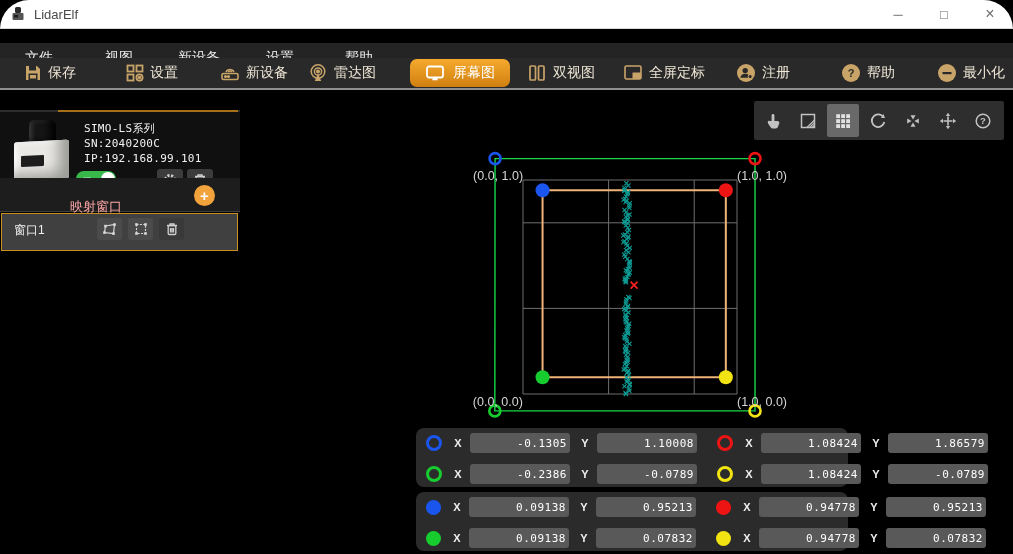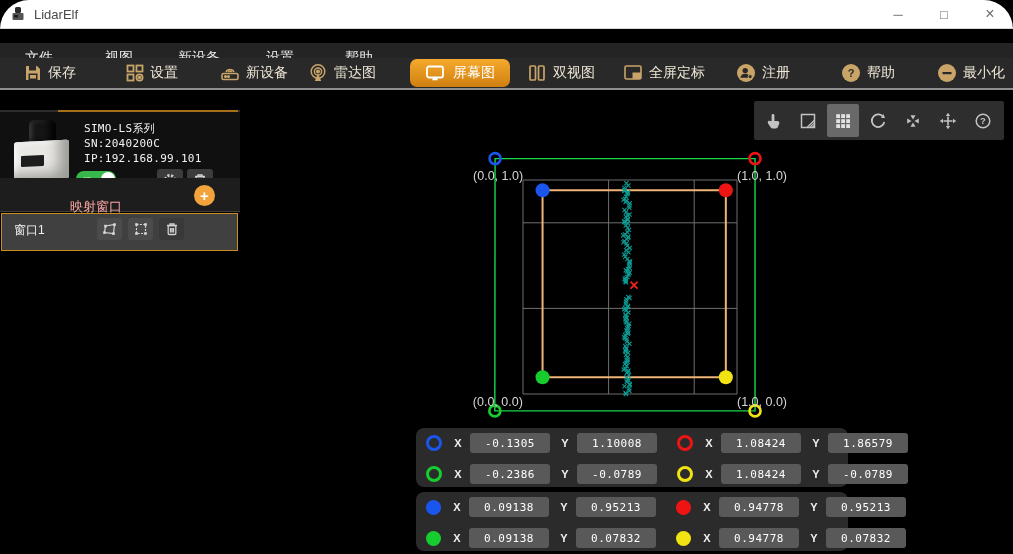--- a/index.html
+++ b/index.html
@@ -77,23 +77,23 @@
   .p1{left:176px;top:338px;}
   .p2{left:176px;top:402px;}
   .coord-row{display:flex;align-items:center;height:20px;margin-bottom:11px;}
   .coord-half{display:flex;align-items:center;}
   .h1{margin-left:10px;}
   .h2{margin-left:20px;}
   .marker{width:13px;height:13px;border-radius:50%;box-sizing:border-box;flex:0 0 auto;}
   .marker.ring{width:16px;height:16px;border:3.5px solid;}
   .marker.dot{width:15px;height:15px;}
   .xy{color:#f0f0f0;font-size:11px;font-weight:bold;margin:0 8px 0 12px;width:8px;text-align:center;}
-  .vbox{width:80px;height:20px;background:#595959;border-radius:3px;color:#fff;font-size:11px;
+  .vbox{width:56px;height:20px;background:#595959;border-radius:3px;color:#fff;font-size:11px;
         display:flex;align-items:center;justify-content:center;
-        font-family:"DejaVu Sans Mono",monospace;letter-spacing:0.5px;}
+        font-family:"DejaVu Sans Mono",monospace;letter-spacing:0.5px;padding-left:44px;}
   .gapY{margin-left:11px;}
 </style>
 </head>
 <body>
 
 <div class="app">
 
   <div class="titlebar">
     <svg class="app-icon" viewBox="0 0 16 16">
       <rect x="5" y="1" width="6" height="6" rx="1.5" fill="#2b2b2b"></rect>

